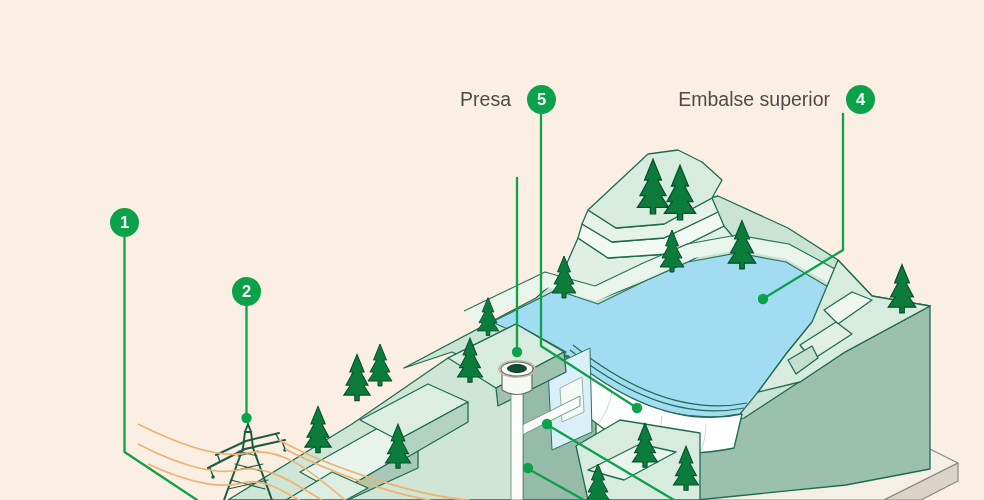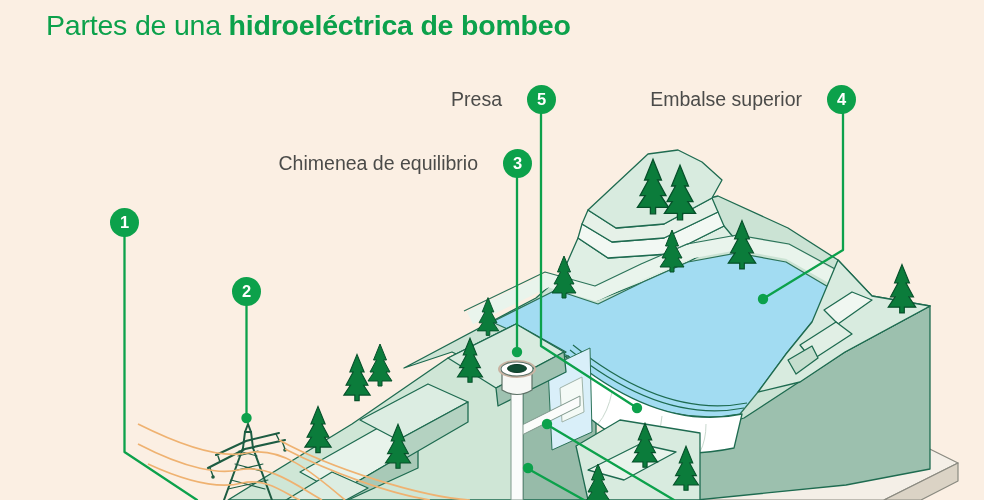--- a/index.html
+++ b/index.html
@@ -1,28 +1,28 @@
 <!DOCTYPE html>
 <html><head>
 <meta charset="utf-8">
 <style>
   html,body{margin:0;padding:0;}
   body{font-family:"Liberation Sans", sans-serif;}
   .stage{position:relative;width:984px;height:500px;background:#FBEFE3;overflow:hidden;}
   .illustration{position:absolute;left:0;top:0;width:984px;height:500px;}
   .title{position:absolute;left:46px;top:9px;font-size:28.5px;color:#0CA14B;letter-spacing:-0.2px;white-space:nowrap;}
   .title .bold{font-weight:700;}
-  .callout{position:absolute;display:flex;align-items:center;gap:25px;height:30px;white-space:nowrap;}
+  .callout{position:absolute;display:flex;align-items:center;gap:16px;height:30px;white-space:nowrap;}
   .badge{width:29px;height:29px;border-radius:50%;background:#0CA14B;color:#FFFFFF;font-weight:700;
          font-size:16.5px;display:flex;align-items:center;justify-content:center;flex:0 0 auto;}
   .callout-text{font-size:19.5px;color:#4B4B49;}
   #callout-1{left:110px;top:207px;}
   #callout-2{left:232px;top:276px;}
   #callout-3{right:452px;top:148px;}
-  #callout-4{right:128px;top:84px;}
+  #callout-4{right:109px;top:84px;}
   #callout-5{right:428px;top:84px;}
 </style>
 </head>
 <body>
 
 <div class="stage">
 
   <svg class="illustration" viewBox="0 0 984 500" xmlns="http://www.w3.org/2000/svg">
     <defs>
       <path id="tree" d="M 0,-36 L 6.5,-20 L 3.5,-20 L 10,-8 L 6,-8 L 12,1 L 2,1 L 2,6 L -2,6 L -2,1 L -12,1 L -6,-8 L -10,-8 L -3.5,-20 L -6.5,-20 Z" fill="#0B7C3B" stroke="#06502A" stroke-width="1"></path>
@@ -152,36 +152,29 @@
       <circle cx="637" cy="408" r="5.2" fill="#0CA14B" stroke="none"></circle>
       <polyline points="843,114 843,250 766,297"></polyline>
       <circle cx="763" cy="299" r="5.2" fill="#0CA14B" stroke="none"></circle>
       <circle cx="547" cy="424" r="5.2" fill="#0CA14B" stroke="none"></circle>
       <line x1="551" y1="427" x2="674" y2="500"></line>
       <circle cx="528" cy="468" r="5.2" fill="#0CA14B" stroke="none"></circle>
       <line x1="532" y1="471" x2="584" y2="500"></line>
     </g>
   </svg>
 
-  <div class="title">
-    <span>Partes de una </span><span class="bold">hidroeléctrica de bombeo</span>
-  </div>
 
   <div class="callout" id="callout-1">
     <span class="badge">1</span>
   </div>
 
   <div class="callout" id="callout-2">
     <span class="badge">2</span>
   </div>
 
-  <div class="callout" id="callout-3">
-    <span class="callout-text">Chimenea de equilibrio</span>
-    <span class="badge">3</span>
-  </div>
 
   <div class="callout" id="callout-5">
     <span class="callout-text">Presa</span>
     <span class="badge">5</span>
   </div>
 
   <div class="callout" id="callout-4">
     <span class="callout-text">Embalse superior</span>
     <span class="badge">4</span>
   </div>

